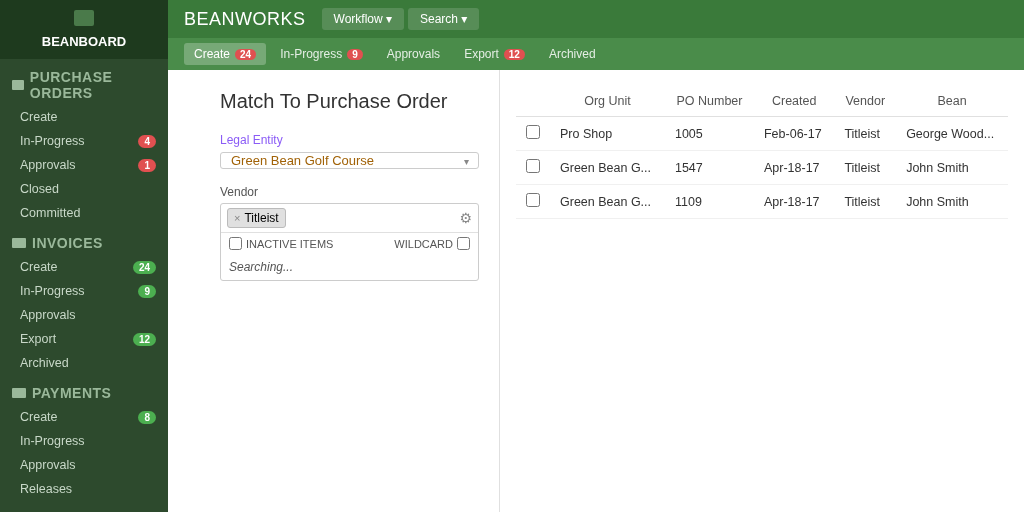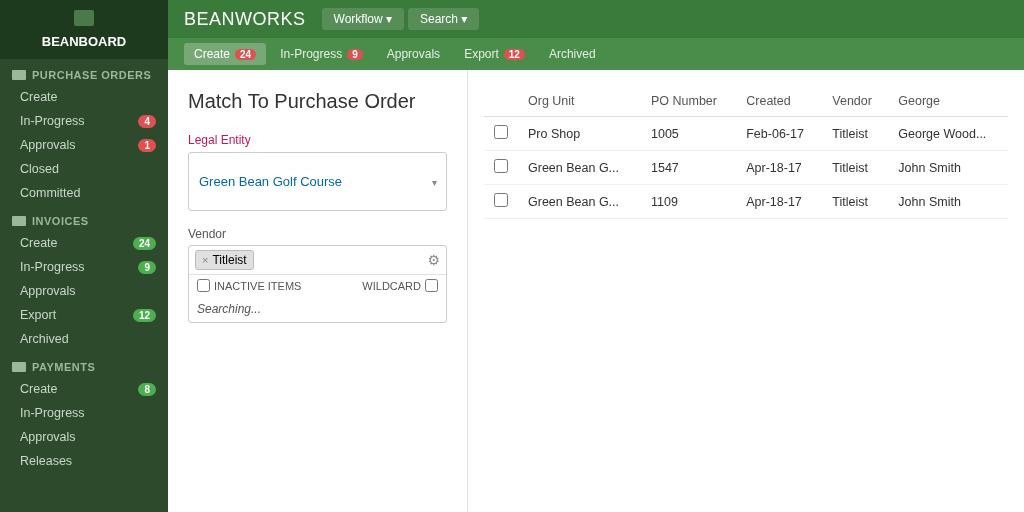--- a/index.html
+++ b/index.html
@@ -28,21 +28,21 @@
       flex-direction: column;
     }
     .sidebar-header-icon {
       width: 20px; height: 16px;
       background: #4a7a4a;
       display: inline-block;
       border-radius: 2px;
     }
     .sidebar-section-title {
       padding: 10px 12px 4px 12px;
-      font-size: 11px;
+      font-size: 14px;
       font-weight: bold;
       color: #9ab89a;
       letter-spacing: 0.5px;
       display: flex;
       align-items: center;
       gap: 6px;
     }
     .sidebar-section-icon {
       width: 14px; height: 10px;
       background: #9ab89a;
@@ -146,58 +146,59 @@
       background: white;
       display: flex;
       flex-direction: column;
       overflow: hidden;
     }
 
     .content-inner {
       display: flex;
       flex: 1;
       overflow: hidden;
+      margin-left: 32px;
     }
 
     
     .left-panel {
       width: 300px;
       padding: 20px 20px;
       flex-shrink: 0;
       border-right: 1px solid #e0e0e0;
       position: relative;
     }
 
     .page-title {
       font-size: 20px;
       font-weight: normal;
       color: #333;
       margin-bottom: 20px;
     }
 
     .form-label {
       font-size: 12px;
-      color: #be185d;
+      color: #8b5cf6;
       margin-bottom: 5px;
     }
 
     .form-group {
       margin-bottom: 16px;
     }
 
     .select-wrapper {
       position: relative;
     }
     .select-wrapper select {
       width: 100%;
-      padding: 21px 10px;
+      padding: 0 10px;
       border: 1px solid #ccc;
       border-radius: 3px;
       font-size: 13px;
-      color: #0369a1;
+      color: #a16207;
       background: white;
       appearance: none;
       cursor: pointer;
     }
     .select-arrow {
       position: absolute;
       right: 10px;
       top: 50%;
       transform: translateY(-50%);
       color: #888;
@@ -285,21 +286,21 @@
       padding: 16px;
       overflow-y: auto;
     }
 
     .results-table {
       width: 100%;
       border-collapse: collapse;
       font-size: 12.5px;
     }
     .results-table th {
-      text-align: left;
+      text-align: center;
       padding: 8px 10px;
       color: #555;
       font-weight: normal;
       border-bottom: 1px solid #e0e0e0;
       background: white;
     }
     .results-table td {
       padding: 8px 10px;
       color: #333;
       border-bottom: 1px solid #f0f0f0;
@@ -469,21 +470,21 @@
 
       <div class="right-panel">
         <table class="results-table">
           <thead>
             <tr>
               <th class="col-check"></th>
               <th>Org Unit</th>
               <th>PO Number</th>
               <th>Created</th>
               <th>Vendor</th>
-              <th>George</th>
+              <th>Bean</th>
             </tr>
           </thead>
           <tbody id="table-body">
           <tr>
       <td class="col-check"><input type="checkbox" class="row-checkbox" style=""></td>
       <td>Pro Shop</td>
       <td>1005</td>
       <td>Feb-06-17</td>
       <td>Titleist</td>
       <td>George Wood...</td>

